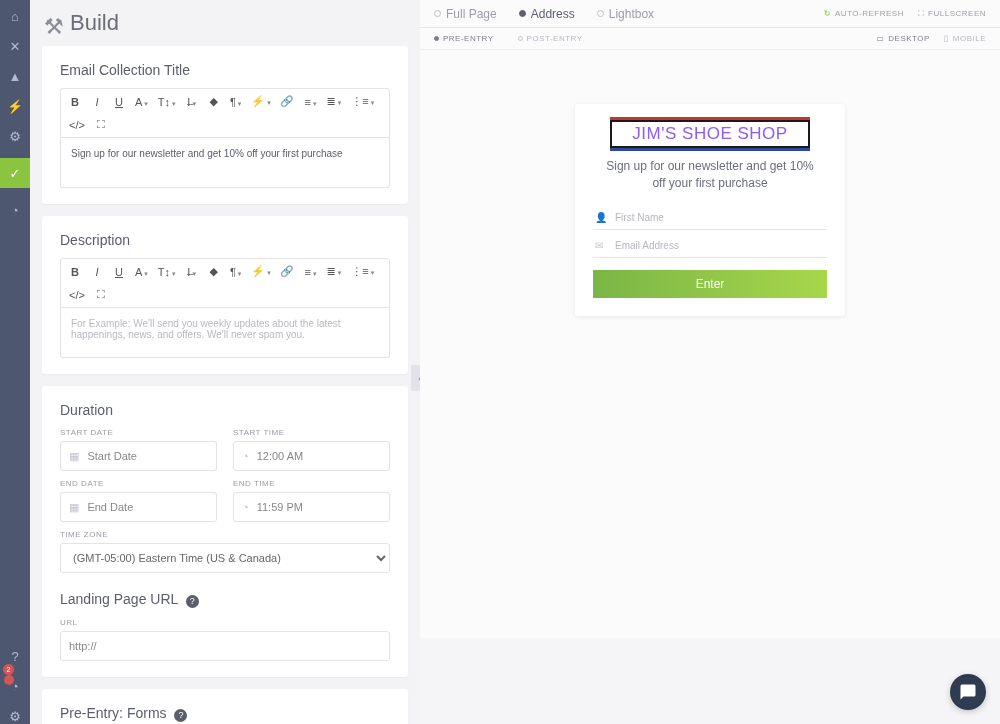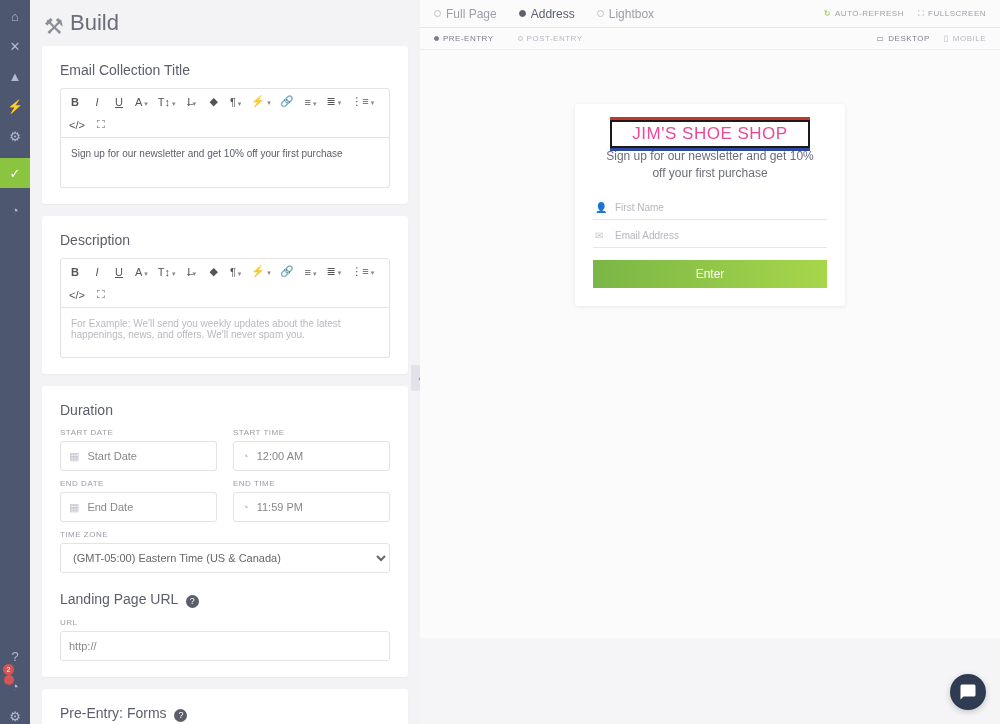--- a/index.html
+++ b/index.html
@@ -39,21 +39,21 @@
 .tabs .right{margin-left:auto;display:flex;gap:14px;font-size:8px;letter-spacing:.5px;color:#9b9ea8}
 .tabs .right .btn{display:flex;align-items:center;gap:4px;cursor:pointer}
 .subtabs{height:22px;display:flex;align-items:center;padding:0 14px;gap:24px;font-size:8px;letter-spacing:.5px;color:#b5b7c0;border-bottom:1px solid #edecf0}
 .subtabs .st{display:flex;align-items:center;gap:4px;cursor:pointer}
 .subtabs .st.active{color:#7b7e8a}
 .subtabs .sdot{width:5px;height:5px;border-radius:50%;border:1px solid #c4c6cf}
 .subtabs .st.active .sdot{background:#7b7e8a;border-color:#7b7e8a}
 .subtabs .right{margin-left:auto;display:flex;gap:14px}
 .canvas{position:absolute;left:0;right:0;top:50px;bottom:0;display:flex;align-items:flex-start;justify-content:center;padding-top:54px}
 .widget{width:270px;background:#fff;border-radius:3px;box-shadow:0 1px 4px rgba(0,0,0,.08);padding:16px 18px 18px 18px;text-align:center}
-.logo{display:inline-block;border:2px solid #1a1a1a;padding:2px 20px;font-family:Impact,"Arial Black",sans-serif;font-size:17px;letter-spacing:.5px;color:#ec4899;position:relative;}
+.logo{display:inline-block;border:2px solid #1a1a1a;padding:2px 20px;font-family:Impact,"Arial Black",sans-serif;font-size:17px;letter-spacing:.5px;color:#8b5cf6;position:relative;margin-bottom:10px}
 .logo::before{content:"";position:absolute;left:-2px;right:-2px;top:-5px;height:3px;background:#c0392b}
 .logo::after{content:"";position:absolute;left:-2px;right:-2px;bottom:-5px;height:3px;background:#2e4aa0}
 .widget .headline{font-size:12px;color:#6b6e7a;line-height:1.4;margin-bottom:14px;padding:0 6px}
 .field{display:flex;align-items:center;gap:8px;border-bottom:1px solid #e5e5ea;padding:6px 2px;margin-bottom:4px;text-align:left}
 .field .fic{color:#c4c6cf;font-size:10px;width:12px}
 .field .ftxt{font-size:10px;color:#b5b7c0}
 .enter{margin-top:12px;height:28px;border-radius:0;background:linear-gradient(90deg,#7ab646,#a7d64a);color:#fff;font-size:12px;display:flex;align-items:center;justify-content:center;cursor:pointer}
 .collapse-knob{position:absolute;left:411px;top:365px;width:18px;height:26px;background:#e3e2e8;border-radius:0 13px 13px 0;display:flex;align-items:center;justify-content:center;color:#8a8d97;font-size:10px;cursor:pointer}
 .chat{position:absolute;right:14px;bottom:14px;width:36px;height:36px;border-radius:50%;background:#2e3b50;display:flex;align-items:center;justify-content:center;color:#fff;font-size:16px;cursor:pointer;box-shadow:0 2px 6px rgba(0,0,0,.2)}
 .badge-num{position:absolute;left:3px;top:664px;width:11px;height:11px;background:#d35656;border-radius:50%;color:#fff;font-size:7px;display:flex;align-items:center;justify-content:center;z-index:5}

